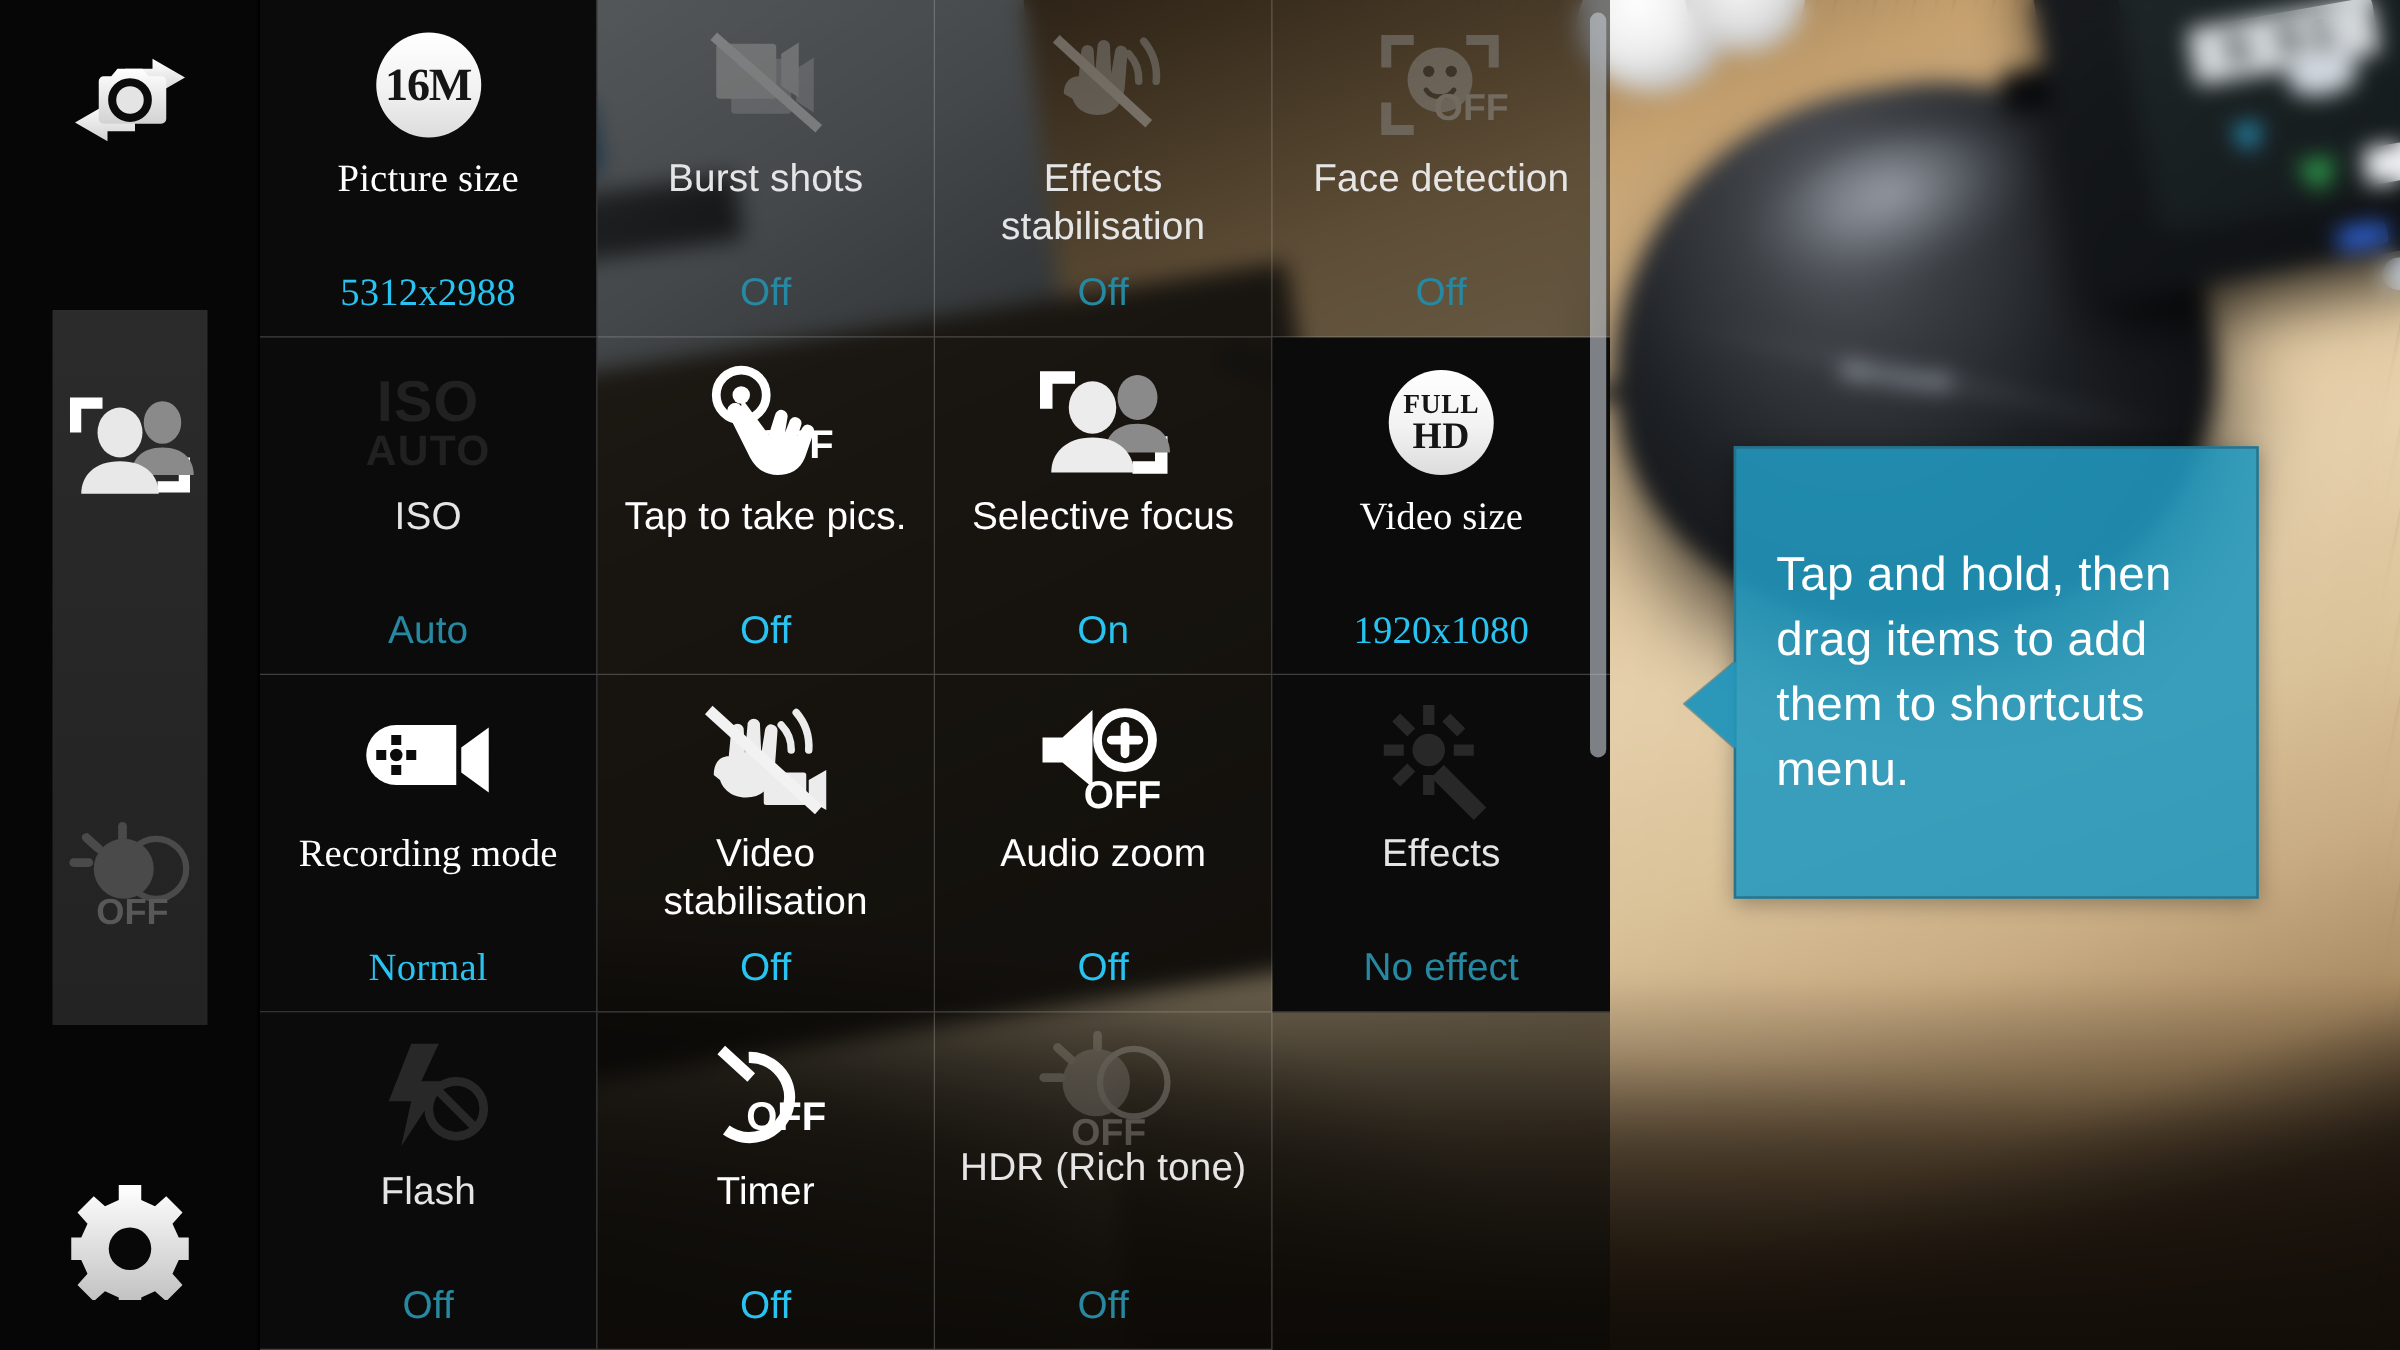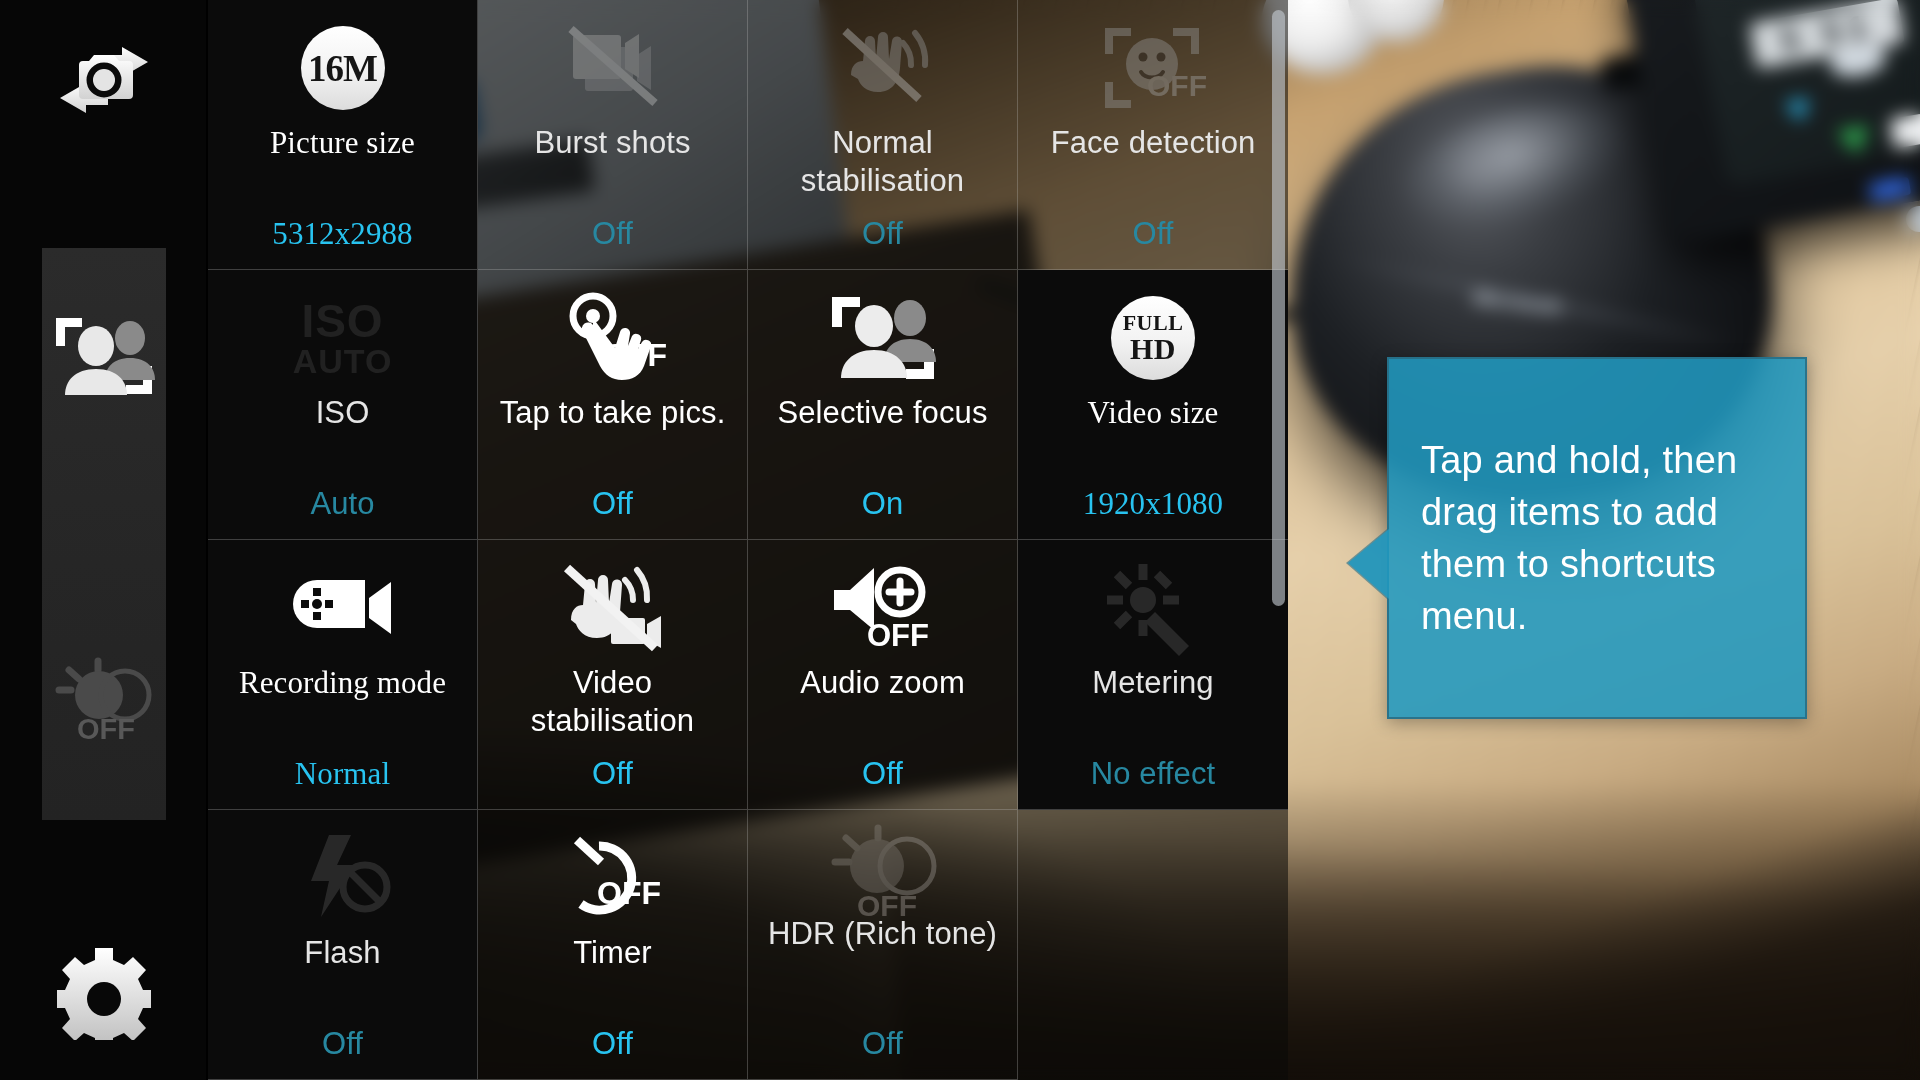--- a/index.html
+++ b/index.html
@@ -398,21 +398,21 @@
           <g fill="#8e8e8e">
             <path d="M18 52 c0 -10 6 -14 12 -14 l2 -20 a5 5 0 0 1 10 0 l1 18 l2 -22 a5 5 0 0 1 10 0 l1 22 l3 -18 a5 5 0 0 1 10 1 l-2 26 c-1 14 -8 24 -22 24 c-12 0 -18 -7 -20 -13 z"></path>
           </g>
           <g fill="none" stroke="#8e8e8e" stroke-width="6" stroke-linecap="round">
             <path d="M70 20 a30 30 0 0 1 8 22"></path>
             <path d="M82 10 a44 44 0 0 1 10 32"></path>
           </g>
           <line x1="12" y1="8" x2="86" y2="76" stroke="#b6b6b6" stroke-width="8"></line>
         </svg>
       </div>
-      <div class="c-title">Normal stabilisation</div>
+      <div class="c-title">Effects stabilisation</div>
       <div class="c-value">Off</div>
     </div>
 
     <div class="cell dim">
       <div class="icon-wrap" style="position:relative;">
         <svg width="108" height="92" viewBox="0 0 108 92">
           <g fill="#8e8e8e">
             <path d="M6 6 h26 v8 H14 v18 H6 Z"></path>
             <path d="M6 86 V60 h8 v18 h18 v8 Z"></path>
             <path d="M100 6 H74 v8 h18 v18 h8 Z"></path>
@@ -554,21 +554,21 @@
             <line x1="4" y1="40" x2="20" y2="40"></line>
             <line x1="60" y1="40" x2="76" y2="40"></line>
             <line x1="14" y1="14" x2="26" y2="26"></line>
             <line x1="54" y1="14" x2="66" y2="26"></line>
             <line x1="14" y1="66" x2="26" y2="54"></line>
           </g>
           <circle cx="40" cy="40" r="13" fill="#4d4d4d"></circle>
           <path d="M52 52 L86 86 l-10 10 L42 62 Z" fill="#4d4d4d"></path>
         </svg>
       </div>
-      <div class="c-title">Metering</div>
+      <div class="c-title">Effects</div>
       <div class="c-value">No effect</div>
     </div>
 
     <div class="cell dim opaque-dim">
       <div class="icon-wrap">
         <svg width="100" height="90" viewBox="0 0 100 90">
           <path d="M36 2 h22 L44 32 h18 L28 84 l8 -36 h-18 Z" fill="#4d4d4d"></path>
           <circle cx="72" cy="54" r="22" fill="none" stroke="#4d4d4d" stroke-width="7"></circle>
           <line x1="58" y1="40" x2="86" y2="68" stroke="#4d4d4d" stroke-width="7"></line>
         </svg>

